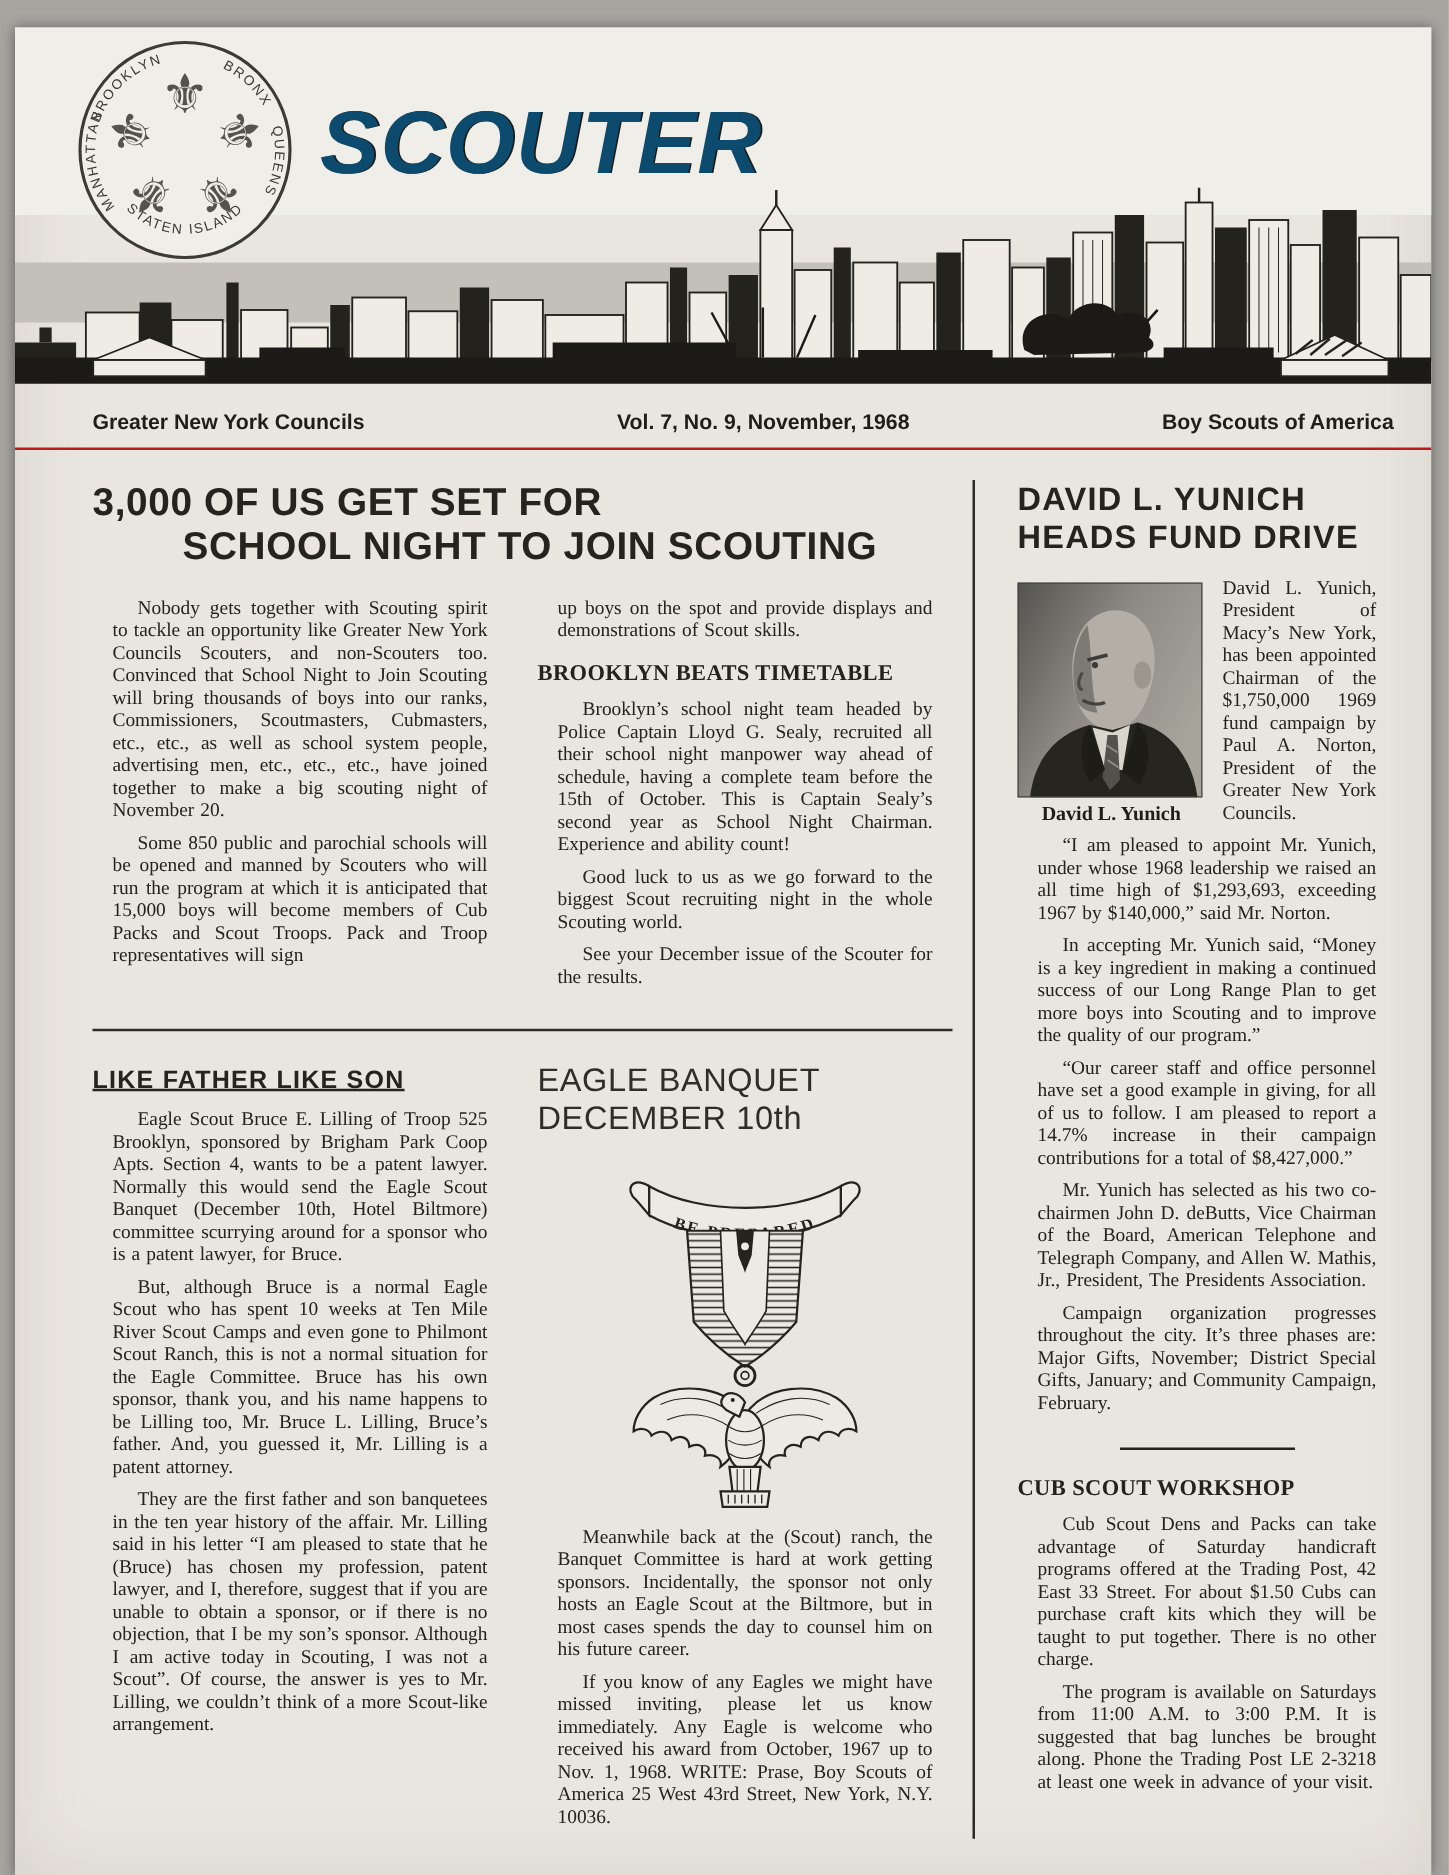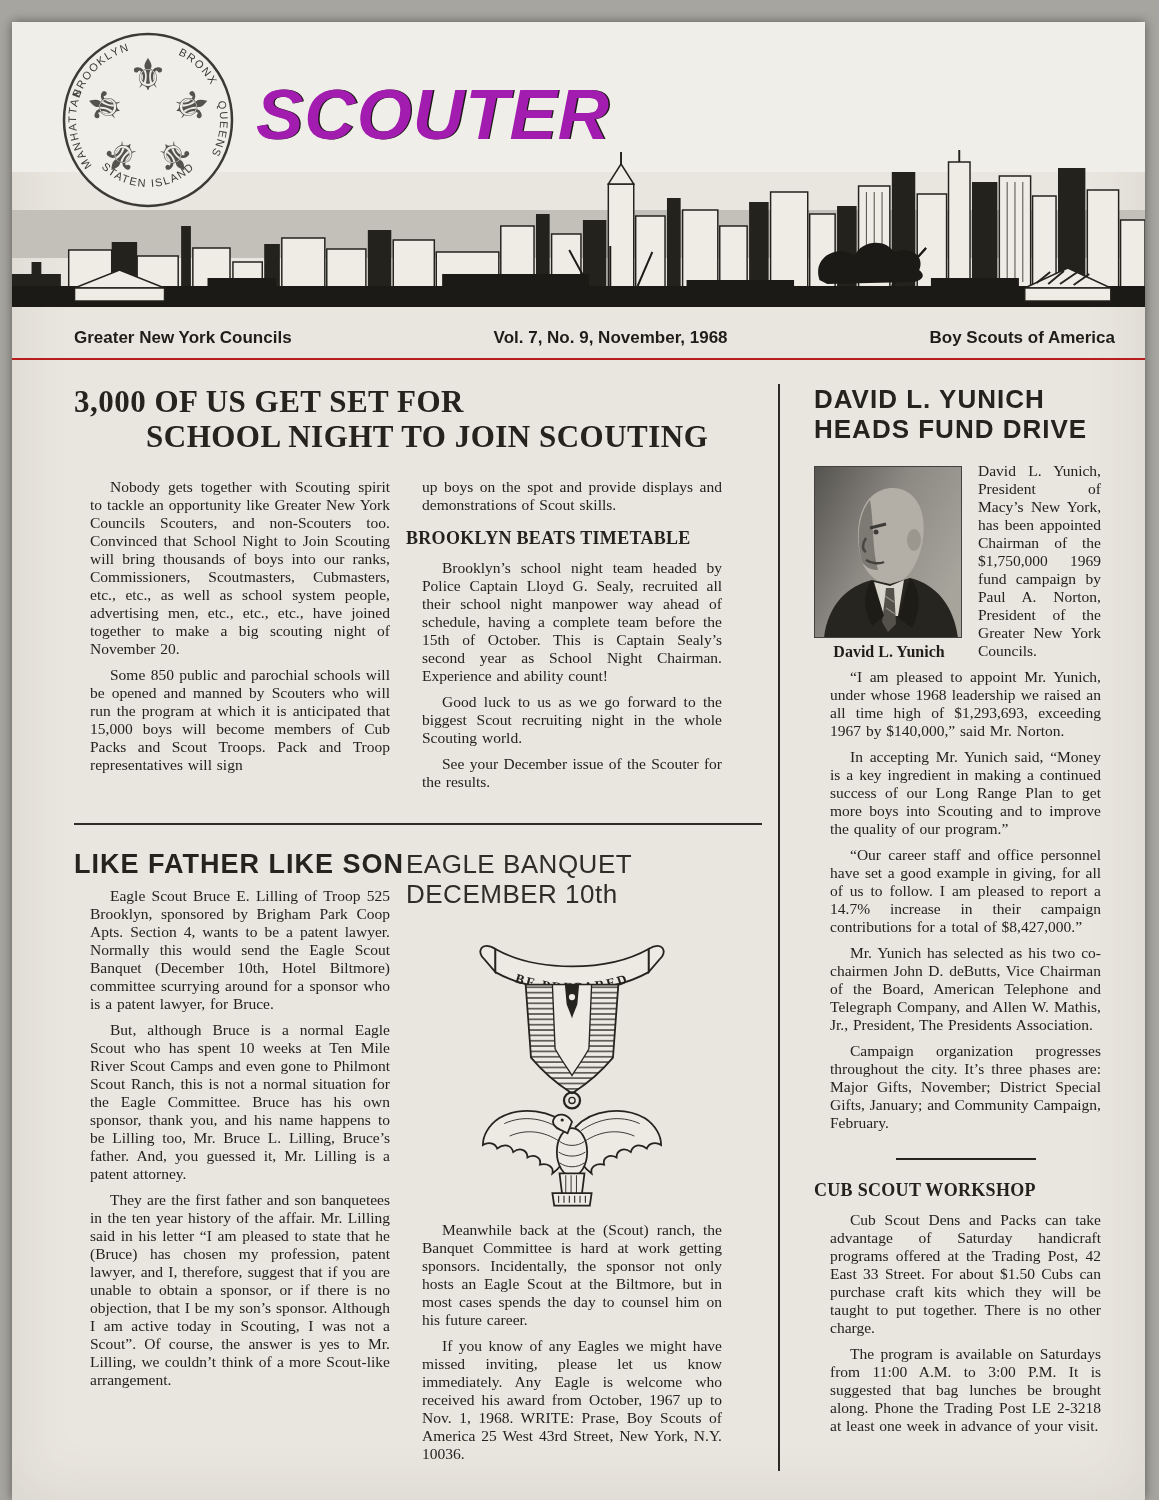--- a/index.html
+++ b/index.html
@@ -21,48 +21,48 @@
   
   .header{position:relative;height:338px;}
   .masthead-strip{position:absolute;left:0;top:0;right:0;height:150px;background:#f0eee8;}
   .logo{position:absolute;left:46px;top:8px;width:180px;height:180px;}
   .masthead-title{
     position:absolute;left:224px;top:52px;white-space:nowrap;
     display:flex;align-items:baseline;
     font-family:"Liberation Sans", sans-serif;font-style:italic;
   }
   .pretitle{font-size:37px;font-weight:700;letter-spacing:3px;color:#8f8e8a;}
-  .big-title{font-size:71px;font-weight:700;letter-spacing:1px;color:#a21caf;margin-left:20px;
+  .big-title{font-size:71px;font-weight:700;letter-spacing:1px;color:#0c4a6e;margin-left:20px;
     text-shadow:1.3px 0 #1a1914;}
   .skyline{position:absolute;left:0;top:128px;width:1133px;height:168px;}
   .info-bar{
     position:absolute;left:0;top:296px;right:0;height:42px;
     display:flex;align-items:center;justify-content:space-between;
     padding:0 30px 0 62px;box-sizing:border-box;
     border-bottom:2px solid #b91c1c;
     font-family:"Liberation Sans", sans-serif;font-weight:700;font-size:17px;color:#1e1d18;
   }
   
   .content{display:flex;padding:24px 28px 0 62px;box-sizing:border-box;}
   .left-region{width:688px;flex:none;}
   .right-region{flex:1;border-left:2px solid #2b2a25;margin-left:16px;padding-left:34px;min-height:1080px;}
   h1,h2,h3{margin:0;font-family:"Liberation Sans", sans-serif;color:#24231d;}
-  .h1-line{font-size:31px;line-height:35px;font-weight:700;letter-spacing:.5px;font-family:Liberation Serif, serif;}
+  .h1-line{font-size:31px;line-height:35px;font-weight:700;letter-spacing:.5px;}
   .h1-indent{padding-left:72px;}
   .fund-title{font-size:26px;line-height:30px;font-weight:700;letter-spacing:1px;}
-  .lf-title{font-size:27px;line-height:30px;font-weight:700;letter-spacing:1px;margin-bottom:0;}
+  .lf-title{font-size:20px;line-height:30px;font-weight:700;letter-spacing:1px;margin-bottom:0;text-decoration:underline;}
   .eagle-title{font-size:26px;line-height:30px;font-weight:400;letter-spacing:.5px;color:#2e2d28;margin-bottom:4px;}
   .serif-subhead{
     font-family:"Liberation Serif", serif;font-weight:700;font-size:18px;
     text-align:left;letter-spacing:.3px;margin:14px 0 10px;
   }
   p{font-size:15.5px;line-height:18px;text-align:justify;word-spacing:1px;
     margin:8px 16px;text-indent:20px;}
   .no-indent{text-indent:0;}
-  .cols{display:flex;margin-top:16px;}
+  .cols{display:flex;gap:24px;margin-top:16px;}
   .col{width:332px;flex:none;}
   hr.section-rule{border:0;border-top:2px solid #2d2c27;margin:24px 0 24px;}
   .short-rule{width:140px;border-top:2px solid #24231e;margin:26px auto 20px;}
   .photo-fig{float:left;width:150px;margin:4px 14px 2px 0;}
   .photo-fig svg{display:block;width:148px;height:172px;}
   .photo-caption{
     text-align:center;font-weight:700;font-size:16px;margin-top:5px;
     font-family:"Liberation Serif", serif;color:#1e1d18;
   }
   .clear{clear:both;}

